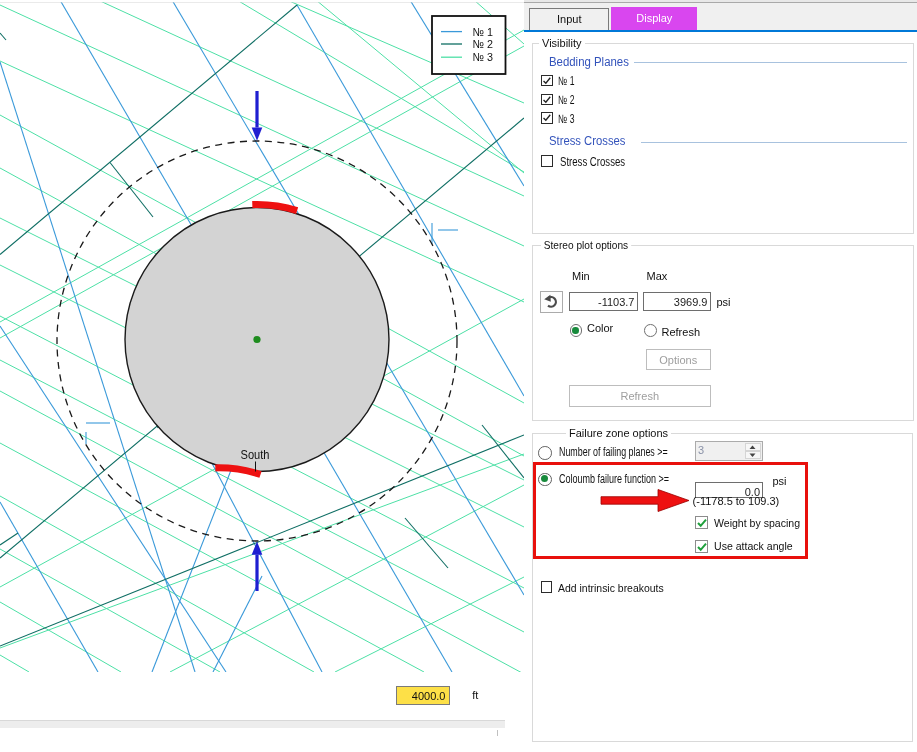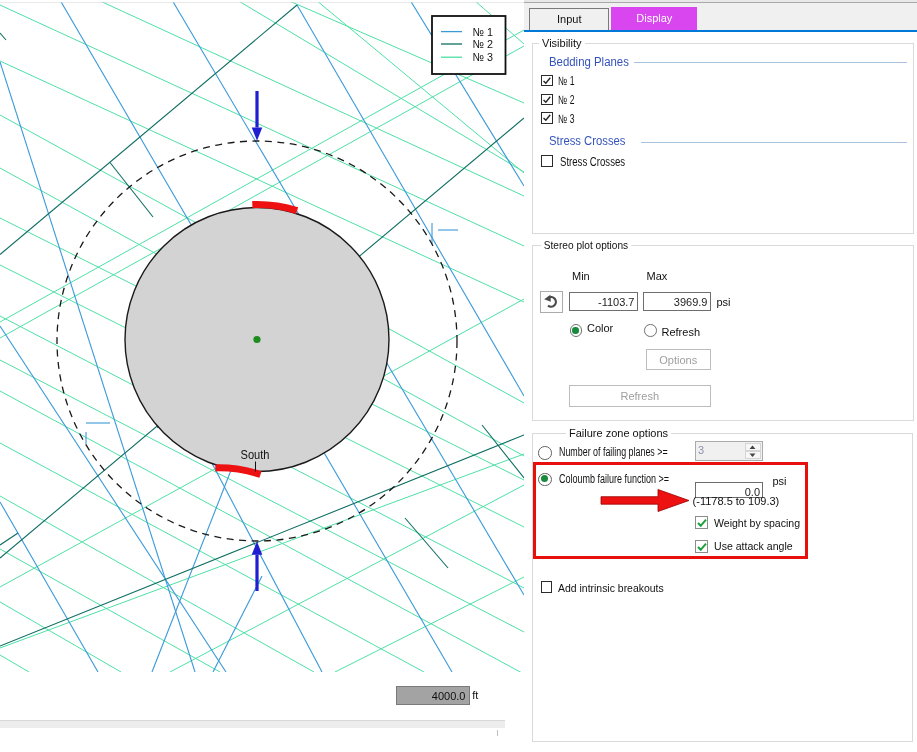--- a/index.html
+++ b/index.html
@@ -188,16 +188,16 @@
 <div class="lb" style="left:714px;top:516.5px;transform:scaleX(0.96)">Weight by spacing</div>
 <div class="cbg" style="left:695px;top:539.5px">
     <svg width="12" height="12" viewBox="0 0 12 12">
       <path d="M2 6 L4.7 8.8 L10 2.6" fill="none" stroke="#1FA03C" stroke-width="2"></path>
     </svg>
   </div>
 <div class="lb" style="left:714px;top:540px;transform:scaleX(0.96)">Use attack angle</div>
 <div class="cb" style="left:540.7px;top:581.3px"></div>
 <div class="lb" style="left:558px;top:581.8px;transform:scaleX(0.95)">Add intrinsic breakouts</div>
 
-<div class="ab" style="left:395.5px;top:685.5px;width:74px;height:19px;border:1px solid #7A7A7A;background:#a3a3a3;font-size:11px;color:#111;text-align:right;padding:3px 3px 12px 0">4000.0</div>
+<div class="ab" style="left:395.5px;top:685.5px;width:54px;height:19px;border:1px solid #7A7A7A;background:#fde047;font-size:11px;color:#111;text-align:right;padding:3px 3px 12px 0">4000.0</div>
 <div class="lb" style="left:472.3px;top:689px">ft</div>
 <div class="ab" style="left:0;top:719.5px;width:505px;height:8.5px;background:#EDEDED;border-top:1px solid #D8D8D8"></div>
 <div class="ab" style="left:496.5px;top:730px;width:1px;height:6px;background:#C0C0C0"></div>
 
 </body></html>

